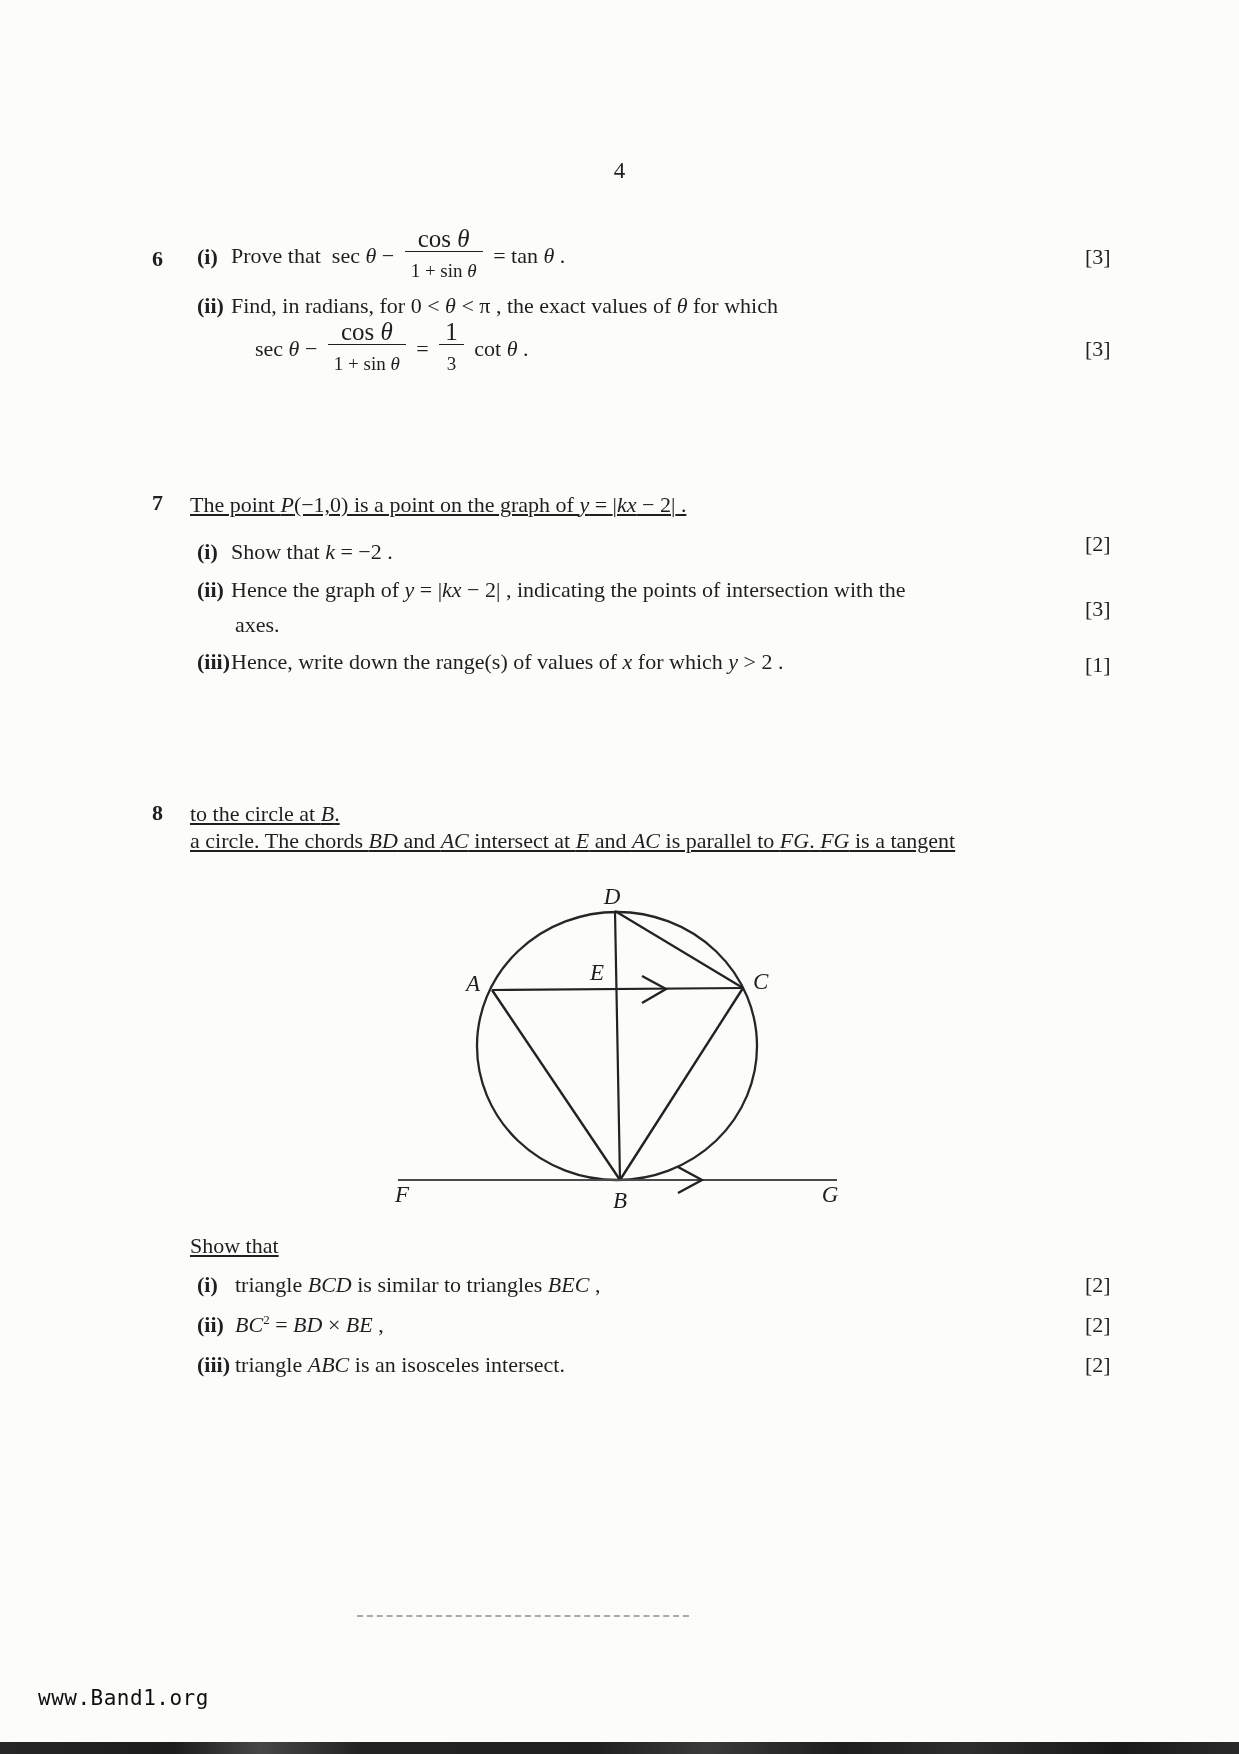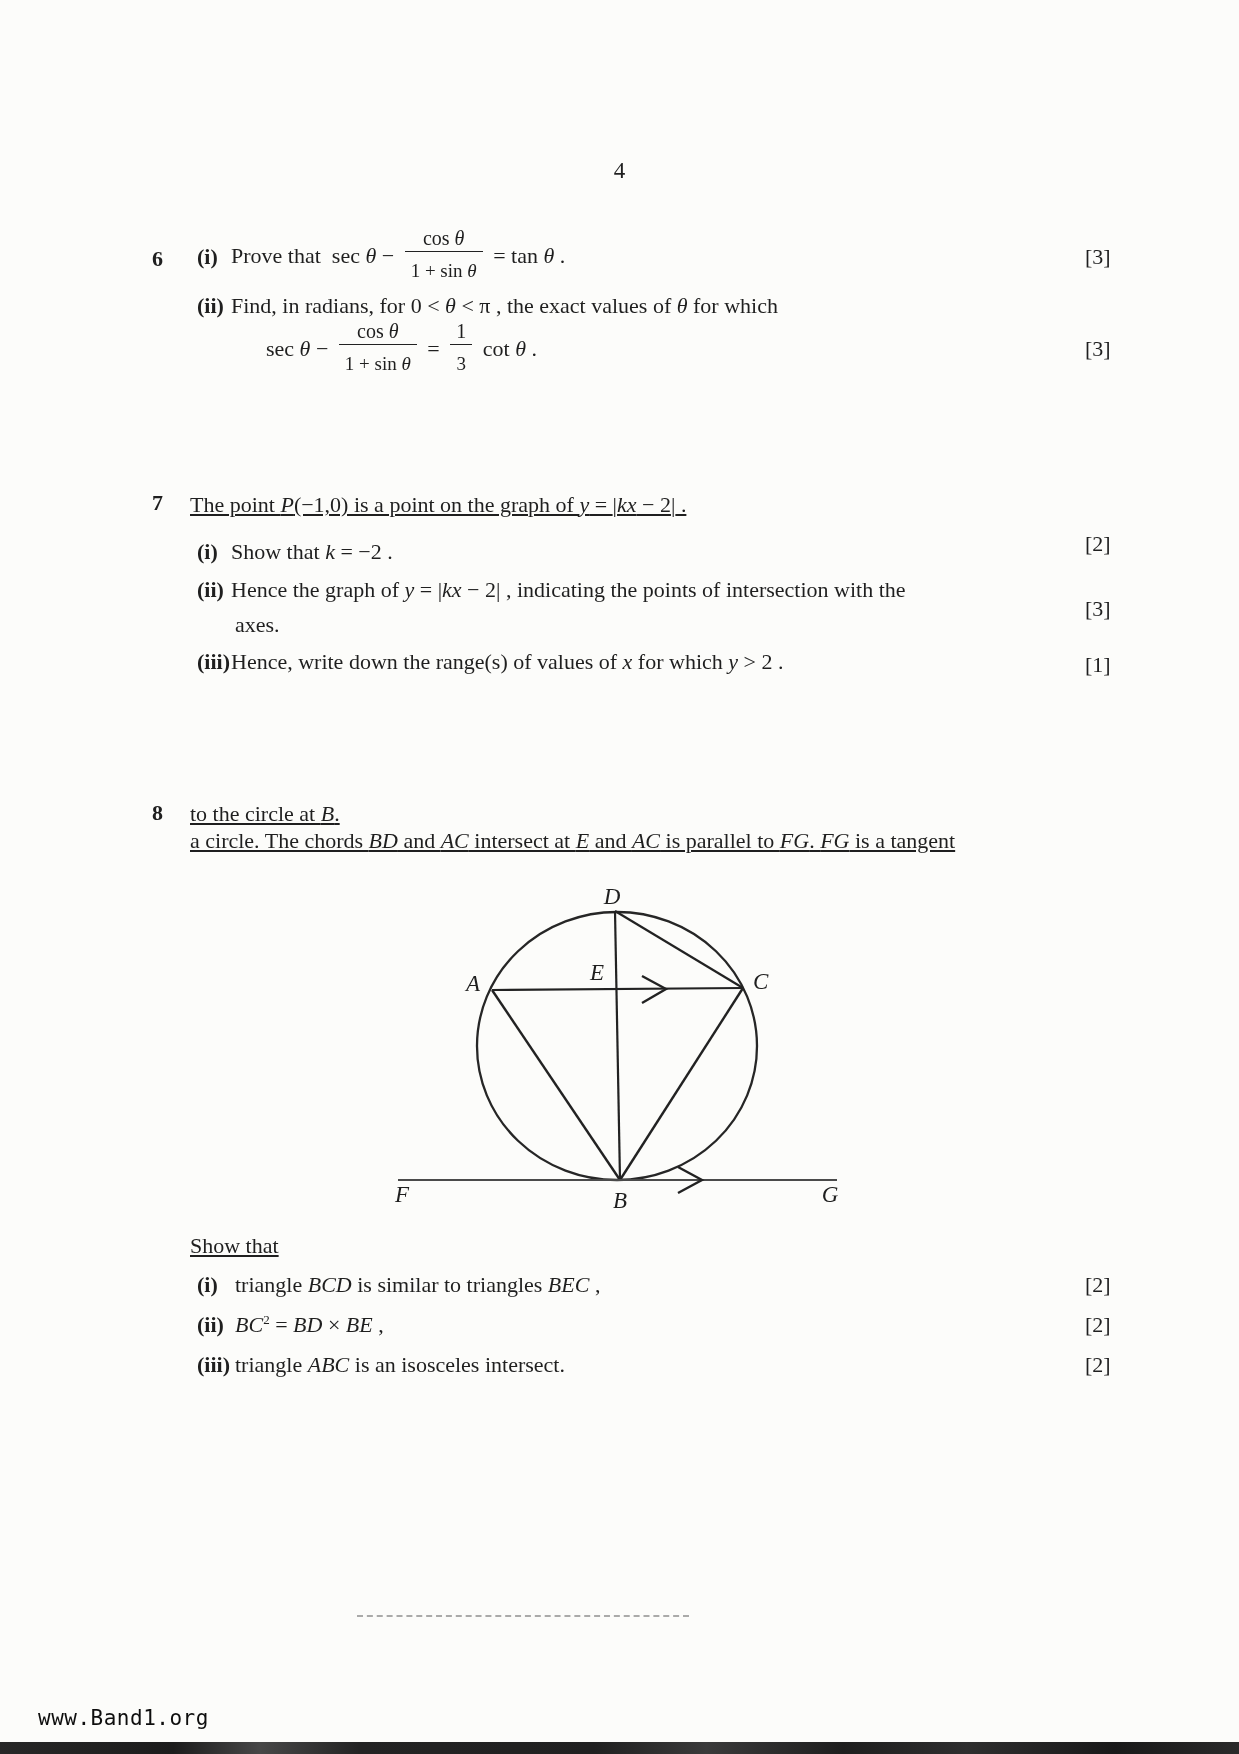--- a/index.html
+++ b/index.html
@@ -15,27 +15,27 @@
   .row.vcenter{align-items:center;}
   .plabel{display:inline-block;flex:0 0 34px;width:34px;font-weight:bold;}
   .plabel.w38{flex:0 0 38px;width:38px;}
   .stem{position:absolute;left:190px;text-decoration:underline;}
   .stem-line{line-height:27px;white-space:nowrap;}
   .marks{position:absolute;left:1085px;font-size:22px;}
   .rich{white-space:nowrap;}
   .it{font-style:italic;}
   sup{font-size:13px;line-height:0;}
   .frac{display:inline-block;vertical-align:middle;text-align:center;margin:0 5px 6px 5px;}
-  .fnum{display:block;padding:0 6px 2px;border-bottom:1.6px solid #222;font-size:20px;line-height:21px;}
+  .fnum{display:block;padding:0 6px 2px;border-bottom:1.6px solid #222;font-size:25px;line-height:21px;}
   .fden{display:block;padding:8px 6px 0;font-size:19px;line-height:21px;}
   .diagram{position:absolute;left:340px;top:878px;}
   .dashes{position:absolute;left:357px;top:1615px;width:332px;border-top:2px dashed #8f8f8f;opacity:.75;}
   .footer-url{
     position:absolute;left:38px;top:1686px;
-    font-family:"DejaVu Sans Mono",monospace;font-size:21px;color:#0e0e0e;letter-spacing:.5px;margin-top:20px;
+    font-family:"DejaVu Sans Mono",monospace;font-size:21px;color:#0e0e0e;letter-spacing:.5px;
   }
   .bottombar{
     position:absolute;left:0;top:1742px;width:1239px;height:12px;
     background:linear-gradient(90deg,#272727 0%,#1c1c1c 14%,#474747 21%,#232323 29%,#202020 48%,#3a3a3a 57%,#1e1e1e 68%,#2e2e2e 78%,#191919 90%,#2a2a2a 100%);
   }
   svg text{font-family:"Liberation Serif",serif;font-style:italic;font-size:23px;fill:#1f1f1f;}
 </style>
 </head>
 <body>
 
@@ -48,21 +48,21 @@
   <div class="row vcenter" style="top:228px;height:58px">
     <span class="plabel">(i)</span>
     <span class="rich"><span>Prove that&nbsp; sec </span><span class="it">θ</span><span> − </span><span class="frac"><span class="fnum"><span>cos </span><span class="it">θ</span></span><span class="fden"><span>1 + sin </span><span class="it">θ</span></span></span><span> = tan </span><span class="it">θ</span><span> .</span></span>
   </div>
   <div class="marks" style="top:244px">[3]</div>
 
   <div class="row" style="top:293px">
     <span class="plabel">(ii)</span>
     <span class="rich"><span>Find, in radians, for 0 &lt; </span><span class="it">θ</span><span> &lt; π , the exact values of </span><span class="it">θ</span><span> for which</span></span>
   </div>
-  <div class="row vcenter" style="top:322px;left:266px;height:56px">
+  <div class="row vcenter" style="top:322px;left:255px;height:56px">
     <span class="rich"><span>sec </span><span class="it">θ</span><span> − </span><span class="frac"><span class="fnum"><span>cos </span><span class="it">θ</span></span><span class="fden"><span>1 + sin </span><span class="it">θ</span></span></span><span> = </span><span class="frac"><span class="fnum"><span>1</span></span><span class="fden"><span>3</span></span></span><span> cot </span><span class="it">θ</span><span> .</span></span>
   </div>
   <div class="marks" style="top:336px">[3]</div>
 
   <div class="qnum" style="top:490px">7</div>
   <div class="stem" style="top:492px">
     <span class="rich"><span>The point </span><span class="it">P</span><span>(−1,0) is a point on the graph of </span><span class="it">y</span><span> = </span><span>|</span><span class="it">kx</span><span> − 2</span><span>|</span><span> .</span></span>
   </div>
 
   <div class="row" style="top:539px">

